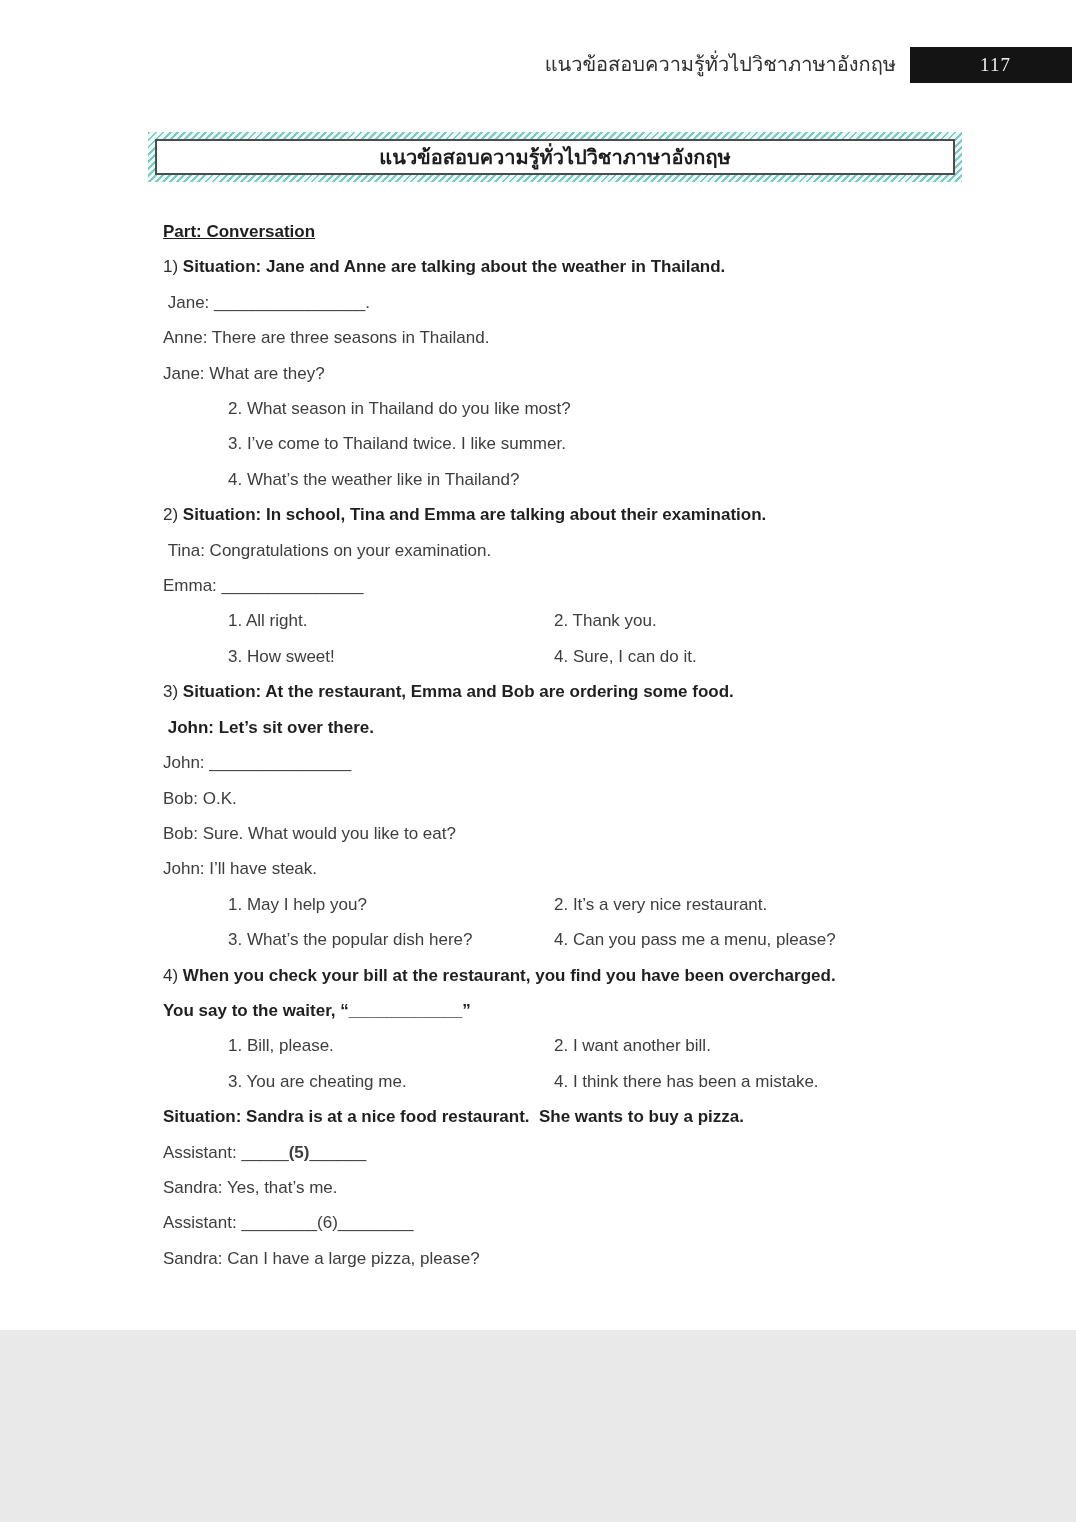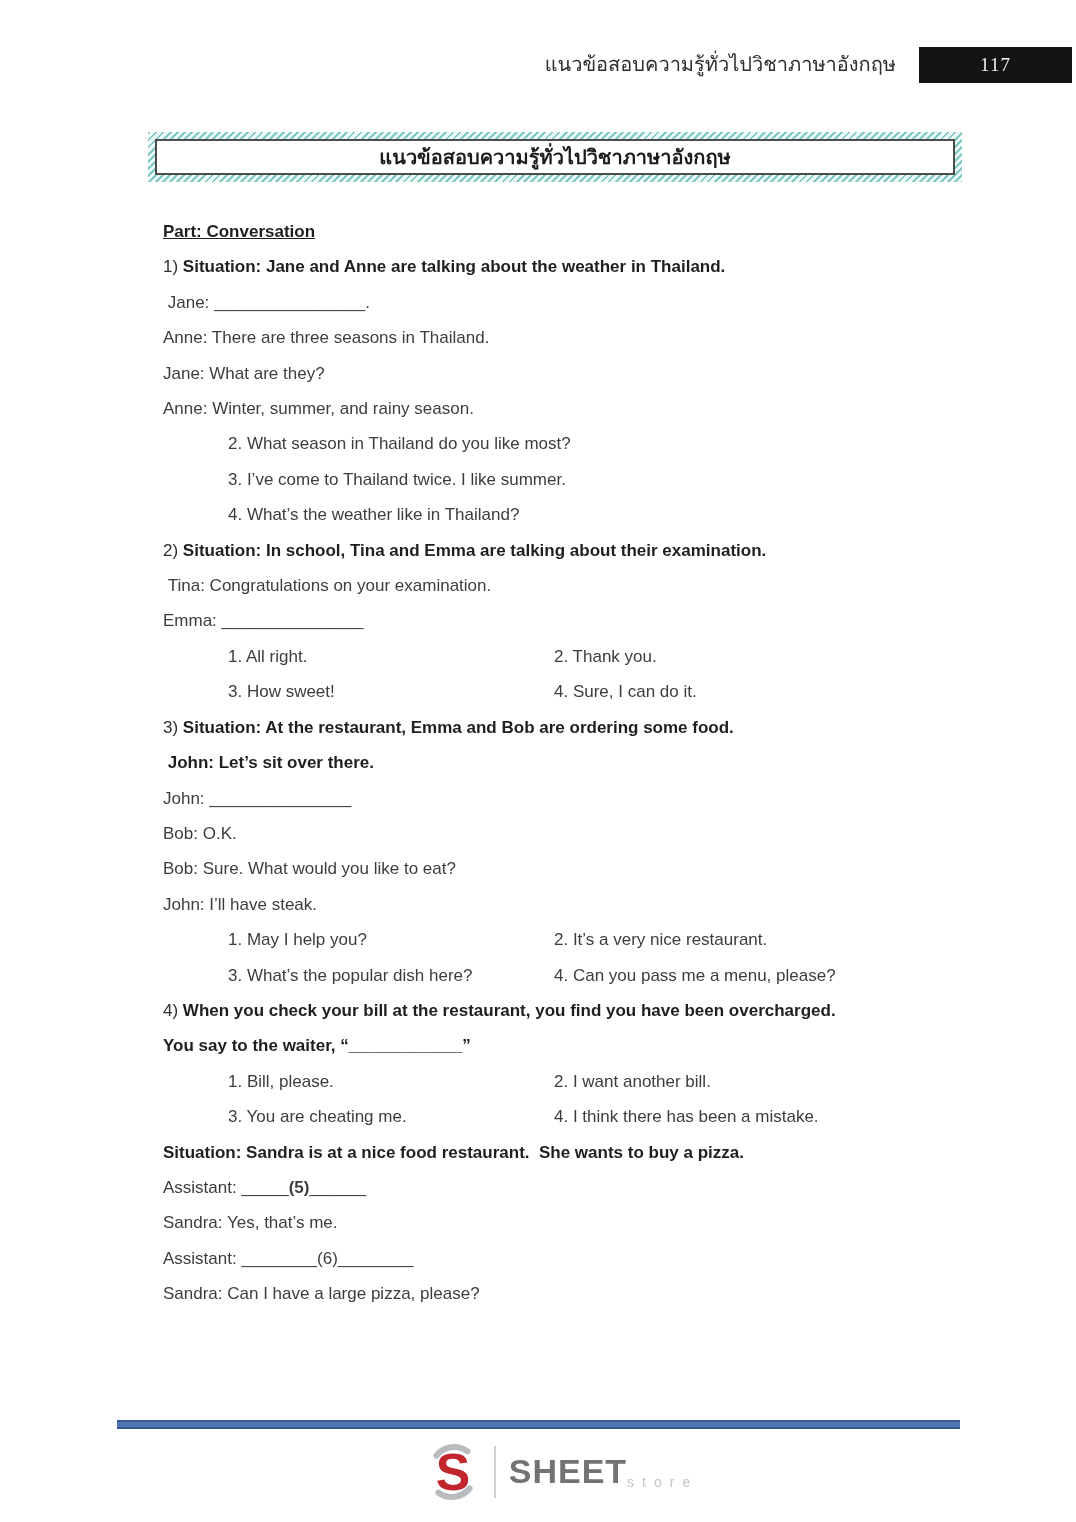--- a/index.html
+++ b/index.html
@@ -1,33 +1,33 @@
 <!DOCTYPE html>
 <html><head>
 <meta charset="utf-8">
 <style>
   html,body{margin:0;padding:0;background:#e9e9e9;}
   .page{
     position:relative;
-    width:1076px;height:1522px;
+    width:1076px;height:1330px;
     margin:0 auto;
     background:#ffffff;
     font-family:"Liberation Sans",sans-serif;
     overflow:hidden;
   }
   
   .doc-header-title{
     position:absolute;top:46px;right:180px;
     font-size:20px;color:#2e2e2e;line-height:36px;
   }
   .page-number-box{
     position:absolute;top:47px;right:4px;
     width:153px;height:36px;
     background:#141414;
-    display:flex;align-items:center;justify-content:center;
+    display:flex;align-items:center;justify-content:center;padding-left:9px;
   }
   .page-number-box span{
     font-family:"Liberation Serif",serif;
     font-size:19px;color:#f2f2f2;letter-spacing:1px;
   }
   
   .title-box{
     position:absolute;left:148px;top:132px;width:814px;
     box-sizing:border-box;padding:7px;
     background:repeating-linear-gradient(135deg,#7ecac3 0px,#7ecac3 2px,#eafaf8 2px,#eafaf8 5px);
@@ -87,21 +87,20 @@
   </div>
 
   <div class="content">
 
     <p class="part-heading"><span>Part: Conversation</span></p>
 
     <p class="situation"><span class="qnum">1) </span><b>Situation: Jane and Anne are talking about the weather in Thailand.</b></p>
     <p> Jane: ________________.</p>
     <p>Anne: There are three seasons in Thailand.</p>
     <p>Jane: What are they?</p>
-    <p>Anne: Winter, summer, and rainy season.</p>
     <p class="opt1">2. What season in Thailand do you like most?</p>
     <p class="opt1">3. I’ve come to Thailand twice. I like summer.</p>
     <p class="opt1">4. What’s the weather like in Thailand?</p>
 
     <p class="situation"><span class="qnum">2) </span><b>Situation: In school, Tina and Emma are talking about their examination.</b></p>
     <p> Tina: Congratulations on your examination.</p>
     <p>Emma: _______________</p>
     <div class="opt-row">
       <span class="c1">1. All right.</span>
       <span class="c2">2. Thank you.</span>

